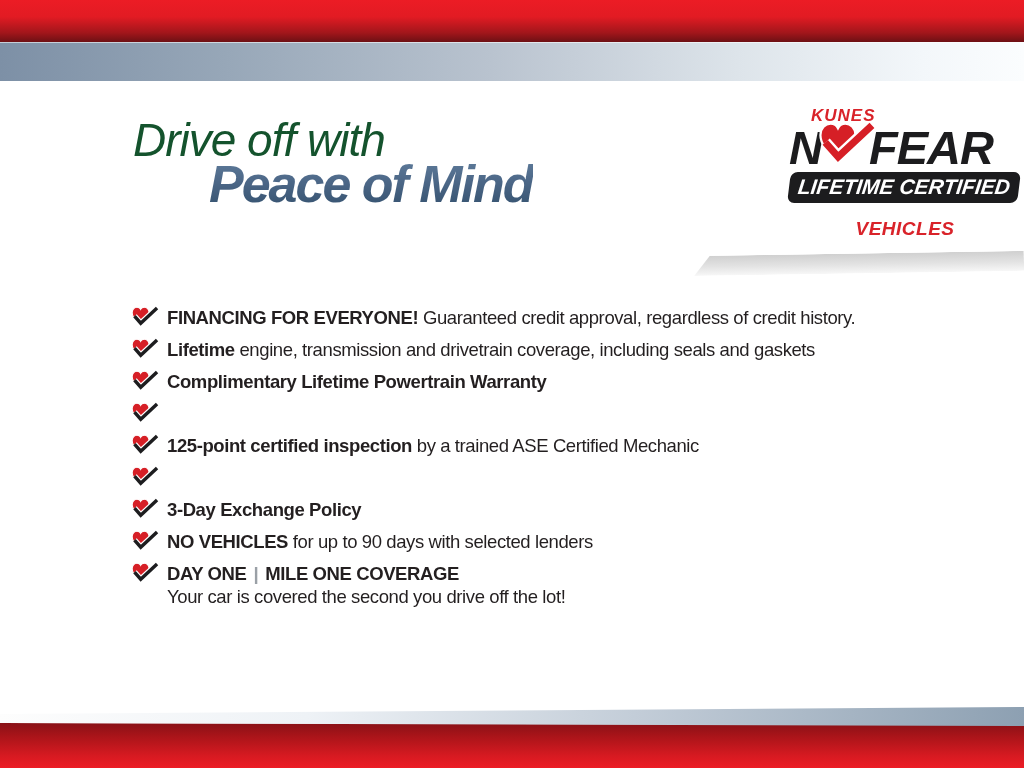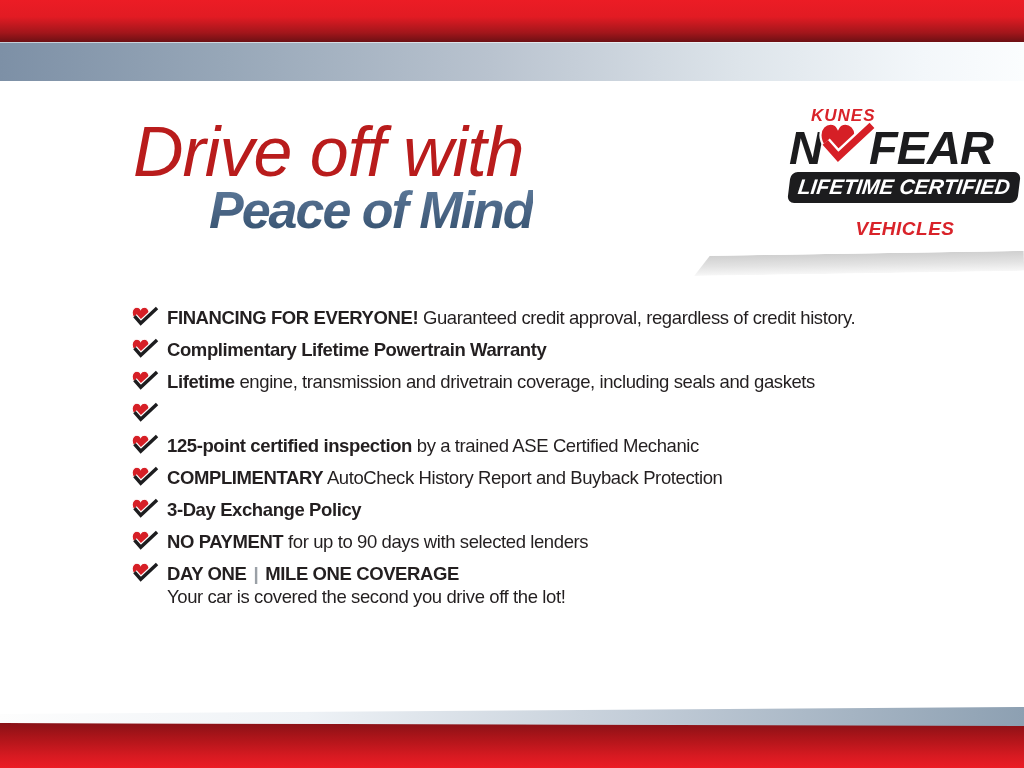--- a/index.html
+++ b/index.html
@@ -28,22 +28,22 @@
   }
   .bar-silver-bottom{
     position:absolute;left:0;top:703px;width:1024px;height:26px;
     background:linear-gradient(90deg,#fdfdfd 0%,#eef2f6 30%,#c3cdd8 62%,#8da0b2 100%);
     clip-path:polygon(0 11px,1024px 4px,1024px 23px,0 20px);
   }
 
   
   .heading{position:absolute;left:133px;top:116px;}
   .h1{
-    font-style:italic;font-weight:normal;font-size:70px;line-height:1.05;
-    color:#b91c1c;letter-spacing:-1px;white-space:nowrap;
+    font-style:italic;font-weight:normal;font-size:46px;line-height:1.05;
+    color:#14532d;letter-spacing:-1px;white-space:nowrap;
   }
   .h2{
     margin-left:76px;margin-top:-6px;
     font-style:italic;font-weight:bold;font-size:52px;line-height:1.02;
     letter-spacing:-2px;white-space:nowrap;
     background:linear-gradient(180deg,#5f7c9b 0%,#4c6787 45%,#33506d 100%);
     -webkit-background-clip:text;background-clip:text;color:transparent;
   }
 
   
@@ -135,62 +135,61 @@
       <svg class="bullet">
           <use href="#heartcheck"></use>
         </svg>
       <div class="btext"><span class="lead">FINANCING FOR EVERYONE!</span><span class="rest"> Guaranteed credit approval, regardless of credit history.</span></div>
     </div>
 
     <div class="benefit">
       <svg class="bullet">
           <use href="#heartcheck"></use>
         </svg>
+      <div class="btext"><span class="lead">Lifetime</span><span class="rest"> engine, transmission and drivetrain coverage, including seals and gaskets</span></div>
+    </div>
+
+    <div class="benefit">
+      <svg class="bullet">
+          <use href="#heartcheck"></use>
+        </svg>
       <div class="btext"><span class="lead">Complimentary Lifetime Powertrain Warranty</span><span class="rest"></span></div>
     </div>
 
     <div class="benefit">
       <svg class="bullet">
           <use href="#heartcheck"></use>
         </svg>
-      <div class="btext"><span class="lead">Lifetime</span><span class="rest"> engine, transmission and drivetrain coverage, including seals and gaskets</span></div>
-    </div>
-
-    <div class="benefit">
-      <svg class="bullet">
-          <use href="#heartcheck"></use>
-        </svg>
     </div>
 
     <div class="benefit">
       <svg class="bullet">
           <use href="#heartcheck"></use>
         </svg>
       <div class="btext"><span class="lead">125-point certified inspection</span><span class="rest"> by a trained ASE Certified Mechanic</span></div>
     </div>
 
     <div class="benefit">
       <svg class="bullet">
           <use href="#heartcheck"></use>
         </svg>
-      <div class="btext"><span class="lead">COMPLIMENTARY</span><span class="rest"> AutoCheck History Report and Buyback Protection</span></div>
     </div>
 
     <div class="benefit">
       <svg class="bullet">
           <use href="#heartcheck"></use>
         </svg>
       <div class="btext"><span class="lead">3-Day Exchange Policy</span><span class="rest"></span></div>
     </div>
 
     <div class="benefit">
       <svg class="bullet">
           <use href="#heartcheck"></use>
         </svg>
-      <div class="btext"><span class="lead">NO PAYMENT</span><span class="rest"> for up to 90 days with selected lenders</span></div>
+      <div class="btext"><span class="lead">NO VEHICLES</span><span class="rest"> for up to 90 days with selected lenders</span></div>
     </div>
 
     <div class="benefit">
       <svg class="bullet">
           <use href="#heartcheck"></use>
         </svg>
       <div class="btext">
         <div><span class="lead">DAY ONE</span><span class="pipe">|</span><span class="lead">MILE ONE COVERAGE</span></div>
         <div class="line2">Your car is covered the second you drive off the lot!</div>
       </div>

